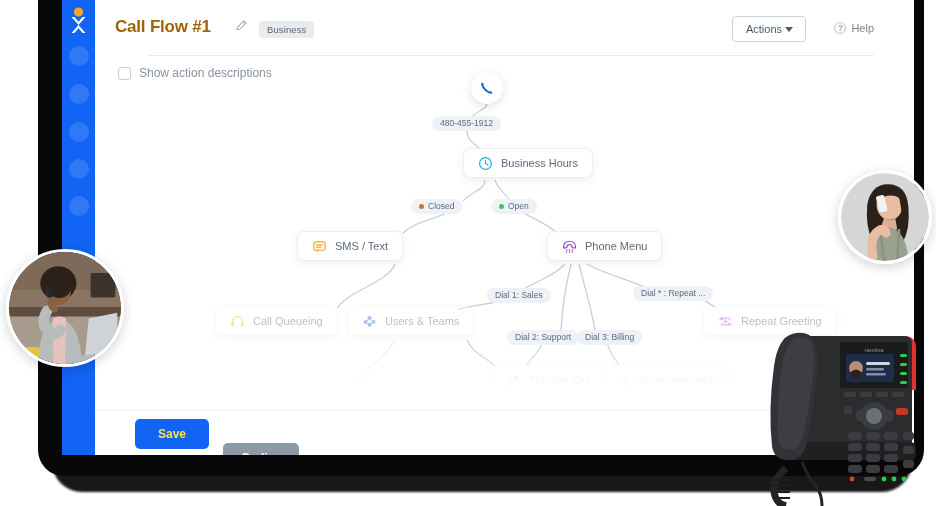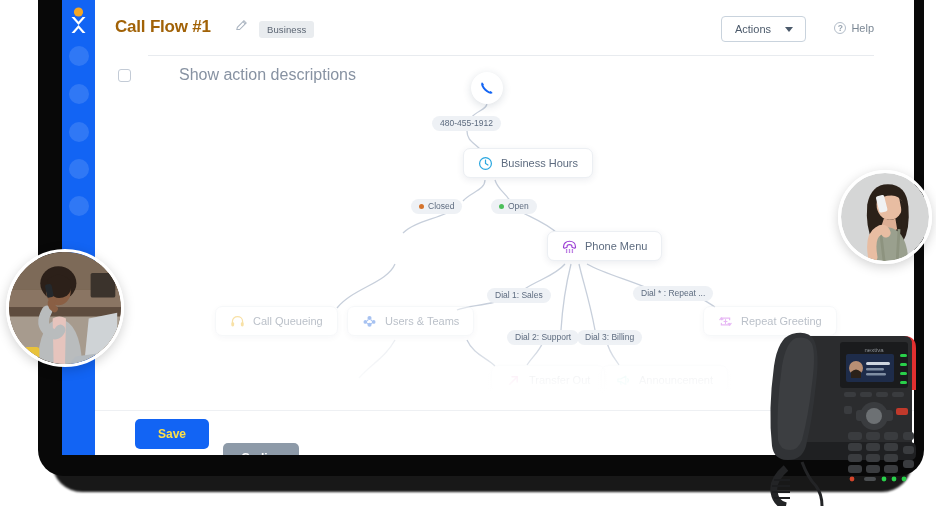--- a/index.html
+++ b/index.html
@@ -69,21 +69,21 @@
     position: absolute; left: 164px; top: 21px;
     background: #e9ecef; color: #5a6472;
     font-size: 9.5px; padding: 3px 8px; border-radius: 3px;
     letter-spacing: .1px;
   }
   .actions-btn {
     position: absolute; right: 108px; top: 16px;
     border: 1px solid #c9d3dd; border-radius: 4px;
     background: #fff; color: #4c5a6b;
     font-size: 11px; padding: 6px 12px 6px 13px;
-    display: flex; align-items: center; gap: 14px;
+    display: flex; align-items: center; gap: 3px;
     cursor: pointer;
   }
   .caret { width: 0; height: 0; border-left: 4px solid transparent;
            border-right: 4px solid transparent; border-top: 5px solid #4c5a6b; }
   .help-btn {
     position: absolute; right: 40px; top: 22px;
     display: flex; align-items: center; gap: 5px;
     color: #7b8794; font-size: 11px; cursor: pointer;
   }
   .help-circle {
@@ -99,21 +99,21 @@
 
   
   .chk-row {
     position: absolute; left: 56px; top: 66px;
     display: flex; align-items: center; gap: 8px;
   }
   .chk-box {
     width: 13px; height: 13px; border: 1.4px solid #c3cbd6;
     border-radius: 3px; background: #fff; cursor: pointer;
   }
-  .chk-label { font-size: 16px; color: #8792a2; margin-left: 40px; }
+  .chk-label { font-size: 12px; color: #8792a2; }
 
   
   .canvas { position: absolute; left: 33px; top: 58px; right: 0; bottom: 45px; }
   .flow-svg { position: absolute; left: 0; top: 0; }
 
   .node {
     position: absolute;
     background: #fff;
     border: 1px solid #eceff3;
     border-radius: 7px;
@@ -321,20 +321,30 @@
 
       <div class="pill" style="left:316px; top:141px;">
         <span class="dot" style="background:#d4732c"></span>
         <span>Closed</span>
       </div>
       <div class="pill" style="left:396px; top:141px;">
         <span class="dot" style="background:#4bbf5a"></span>
         <span>Open</span>
       </div>
 
+      <div class="node" style="left:202px; top:173px;">
+        <span class="nico">
+          <svg viewBox="0 0 16 16" width="15" height="15">
+            <rect x="2" y="3" width="12" height="9" rx="1.6" fill="none" stroke="#f0a82e" stroke-width="1.3"></rect>
+            <path d="M5 14 L5 11.5 L8 11.5 Z" fill="#f0a82e"></path>
+            <path d="M4.6 6.2 H11.4 M4.6 8.6 H9.4" stroke="#f0a82e" stroke-width="1.2" stroke-linecap="round"></path>
+          </svg>
+        </span>
+        <span>SMS / Text</span>
+      </div>
 
       <div class="node" style="left:452px; top:173px;">
         <span class="nico">
           <svg viewBox="0 0 16 16" width="15" height="15">
             <path d="M1.6 8.4 C1.6 4.6 4.4 2.4 8 2.4 C11.6 2.4 14.4 4.6 14.4 8.4
                      C14.4 9.4 13.6 9.9 12.7 9.6 L11.2 9.1 C10.6 8.9 10.4 8.4 10.5 7.8
                      C10.6 6.6 9.5 6 8 6 C6.5 6 5.4 6.6 5.5 7.8 C5.6 8.4 5.4 8.9 4.8 9.1
                      L3.3 9.6 C2.4 9.9 1.6 9.4 1.6 8.4 Z" fill="none" stroke="#9b3fd4" stroke-width="1.3"></path>
             <g fill="#9b3fd4">
               <rect x="4.2" y="11" width="1.4" height="1.4"></rect>

